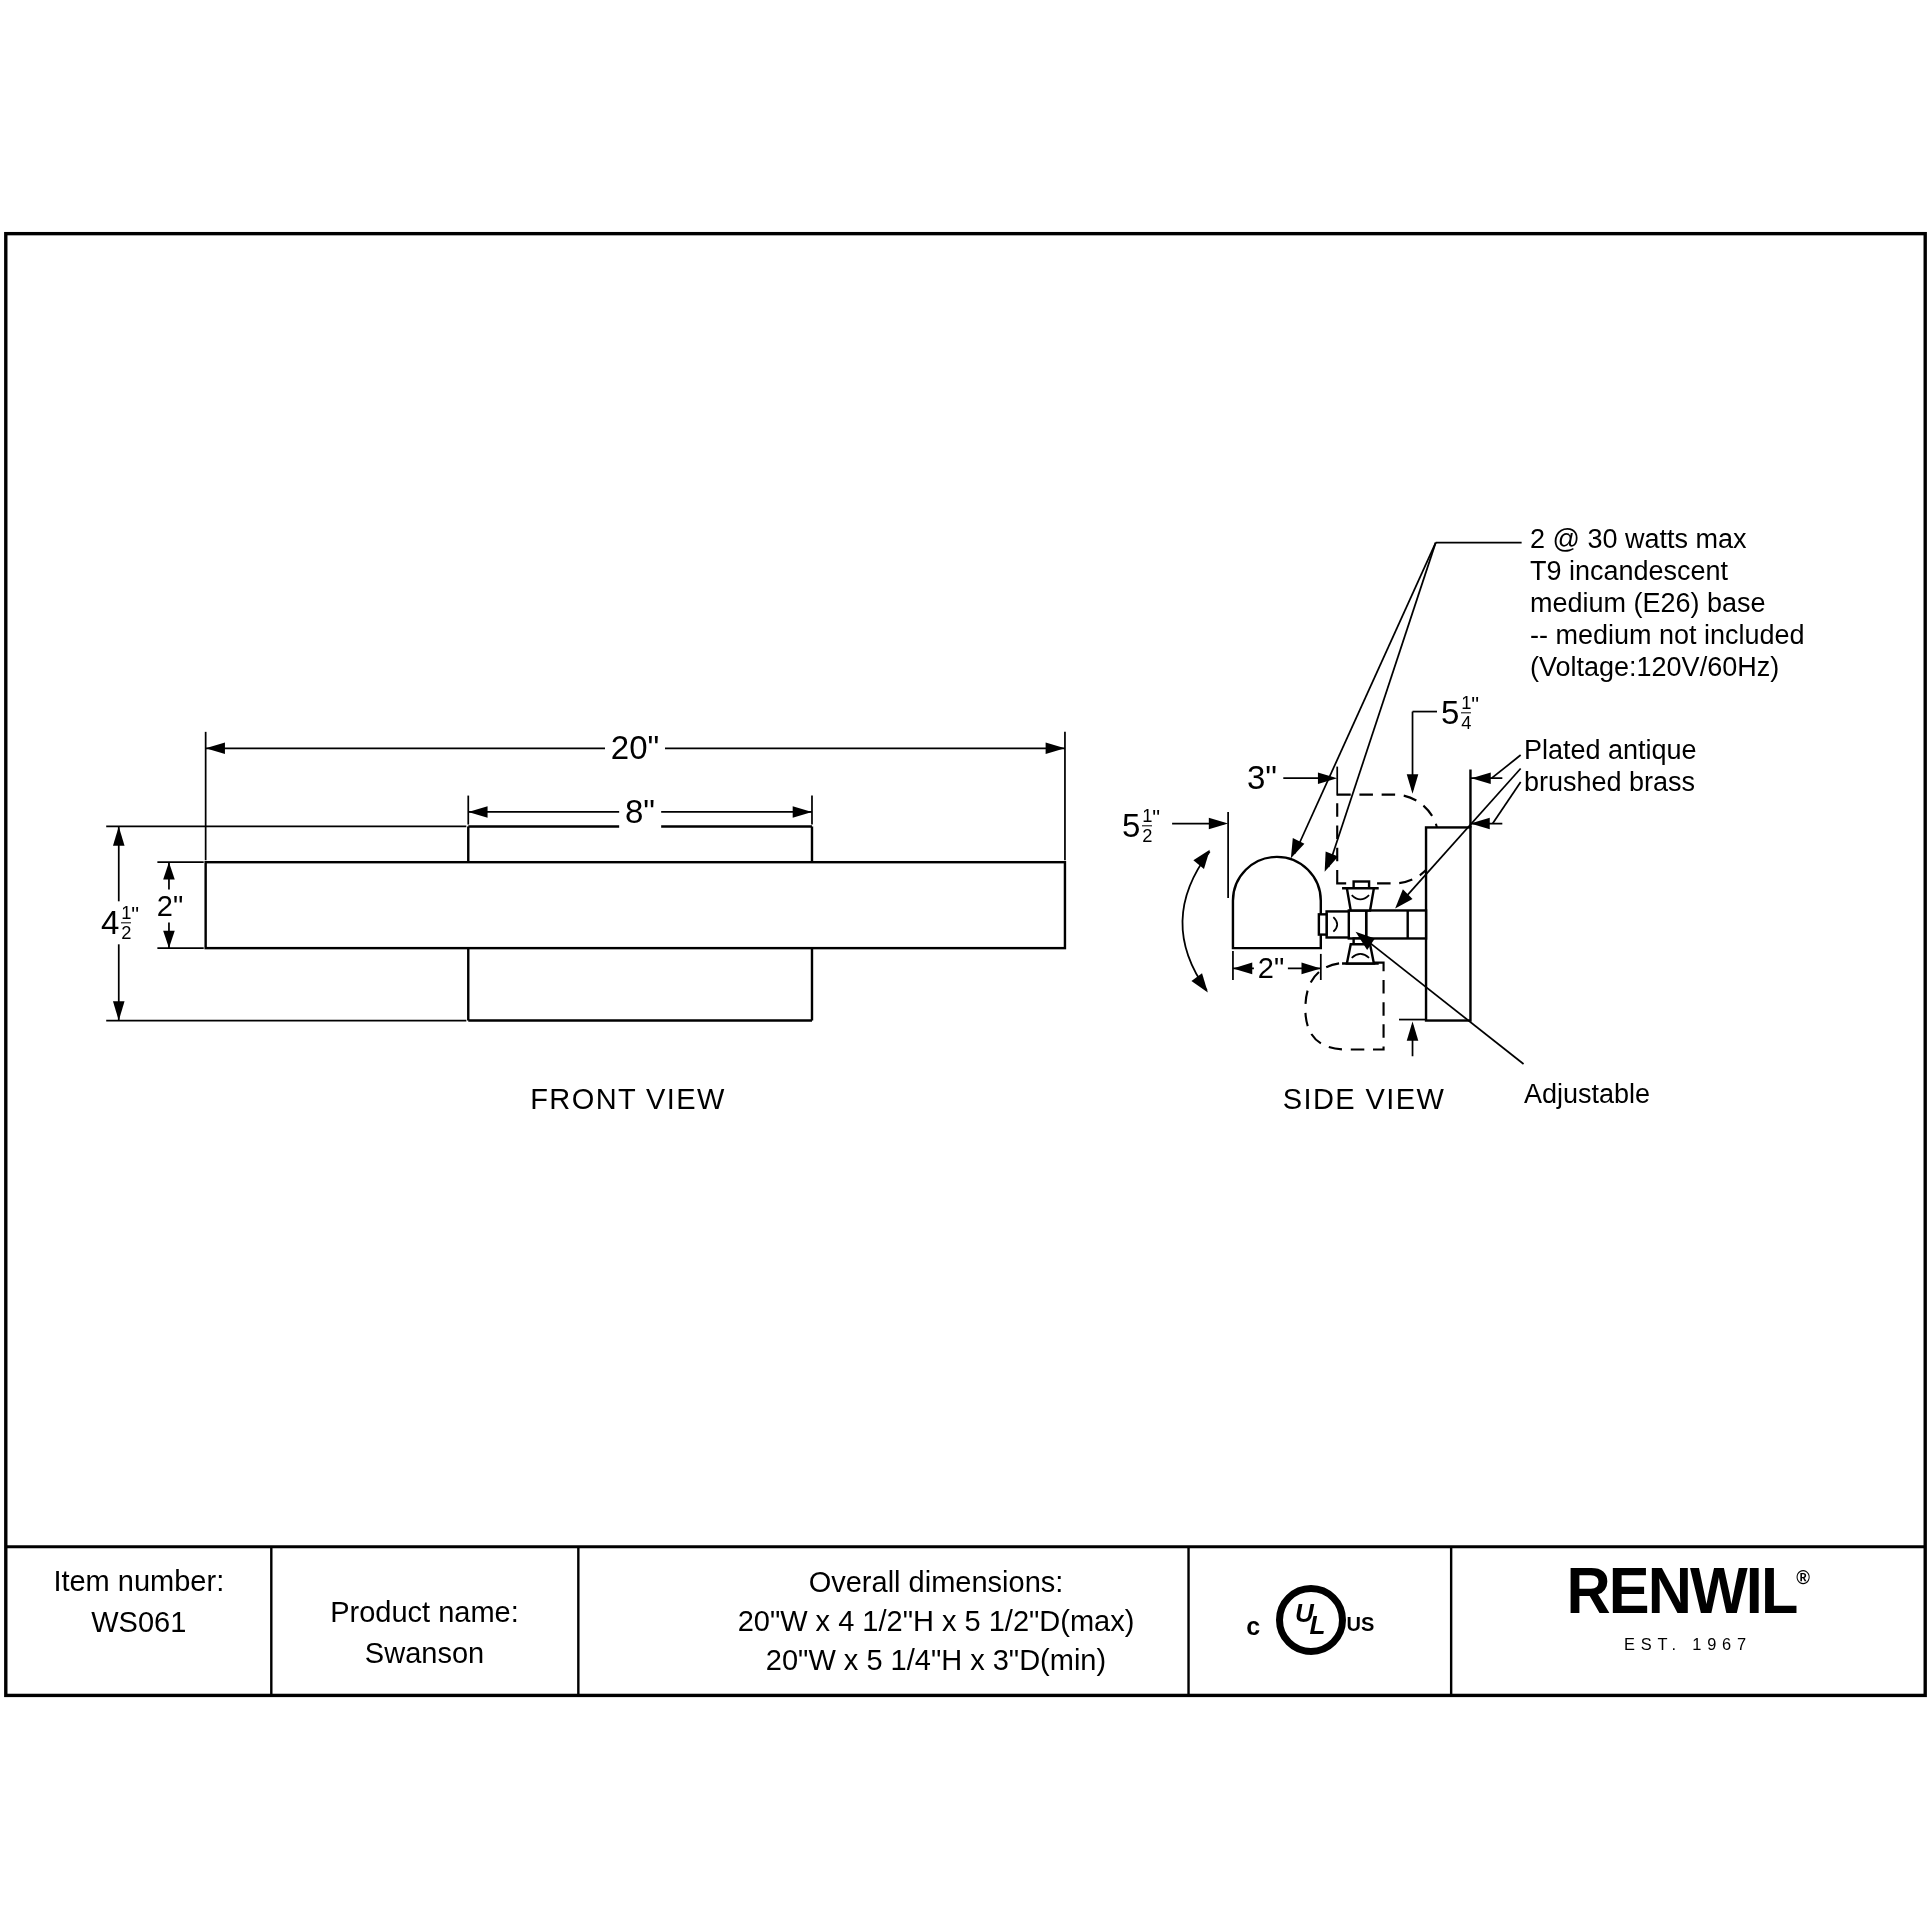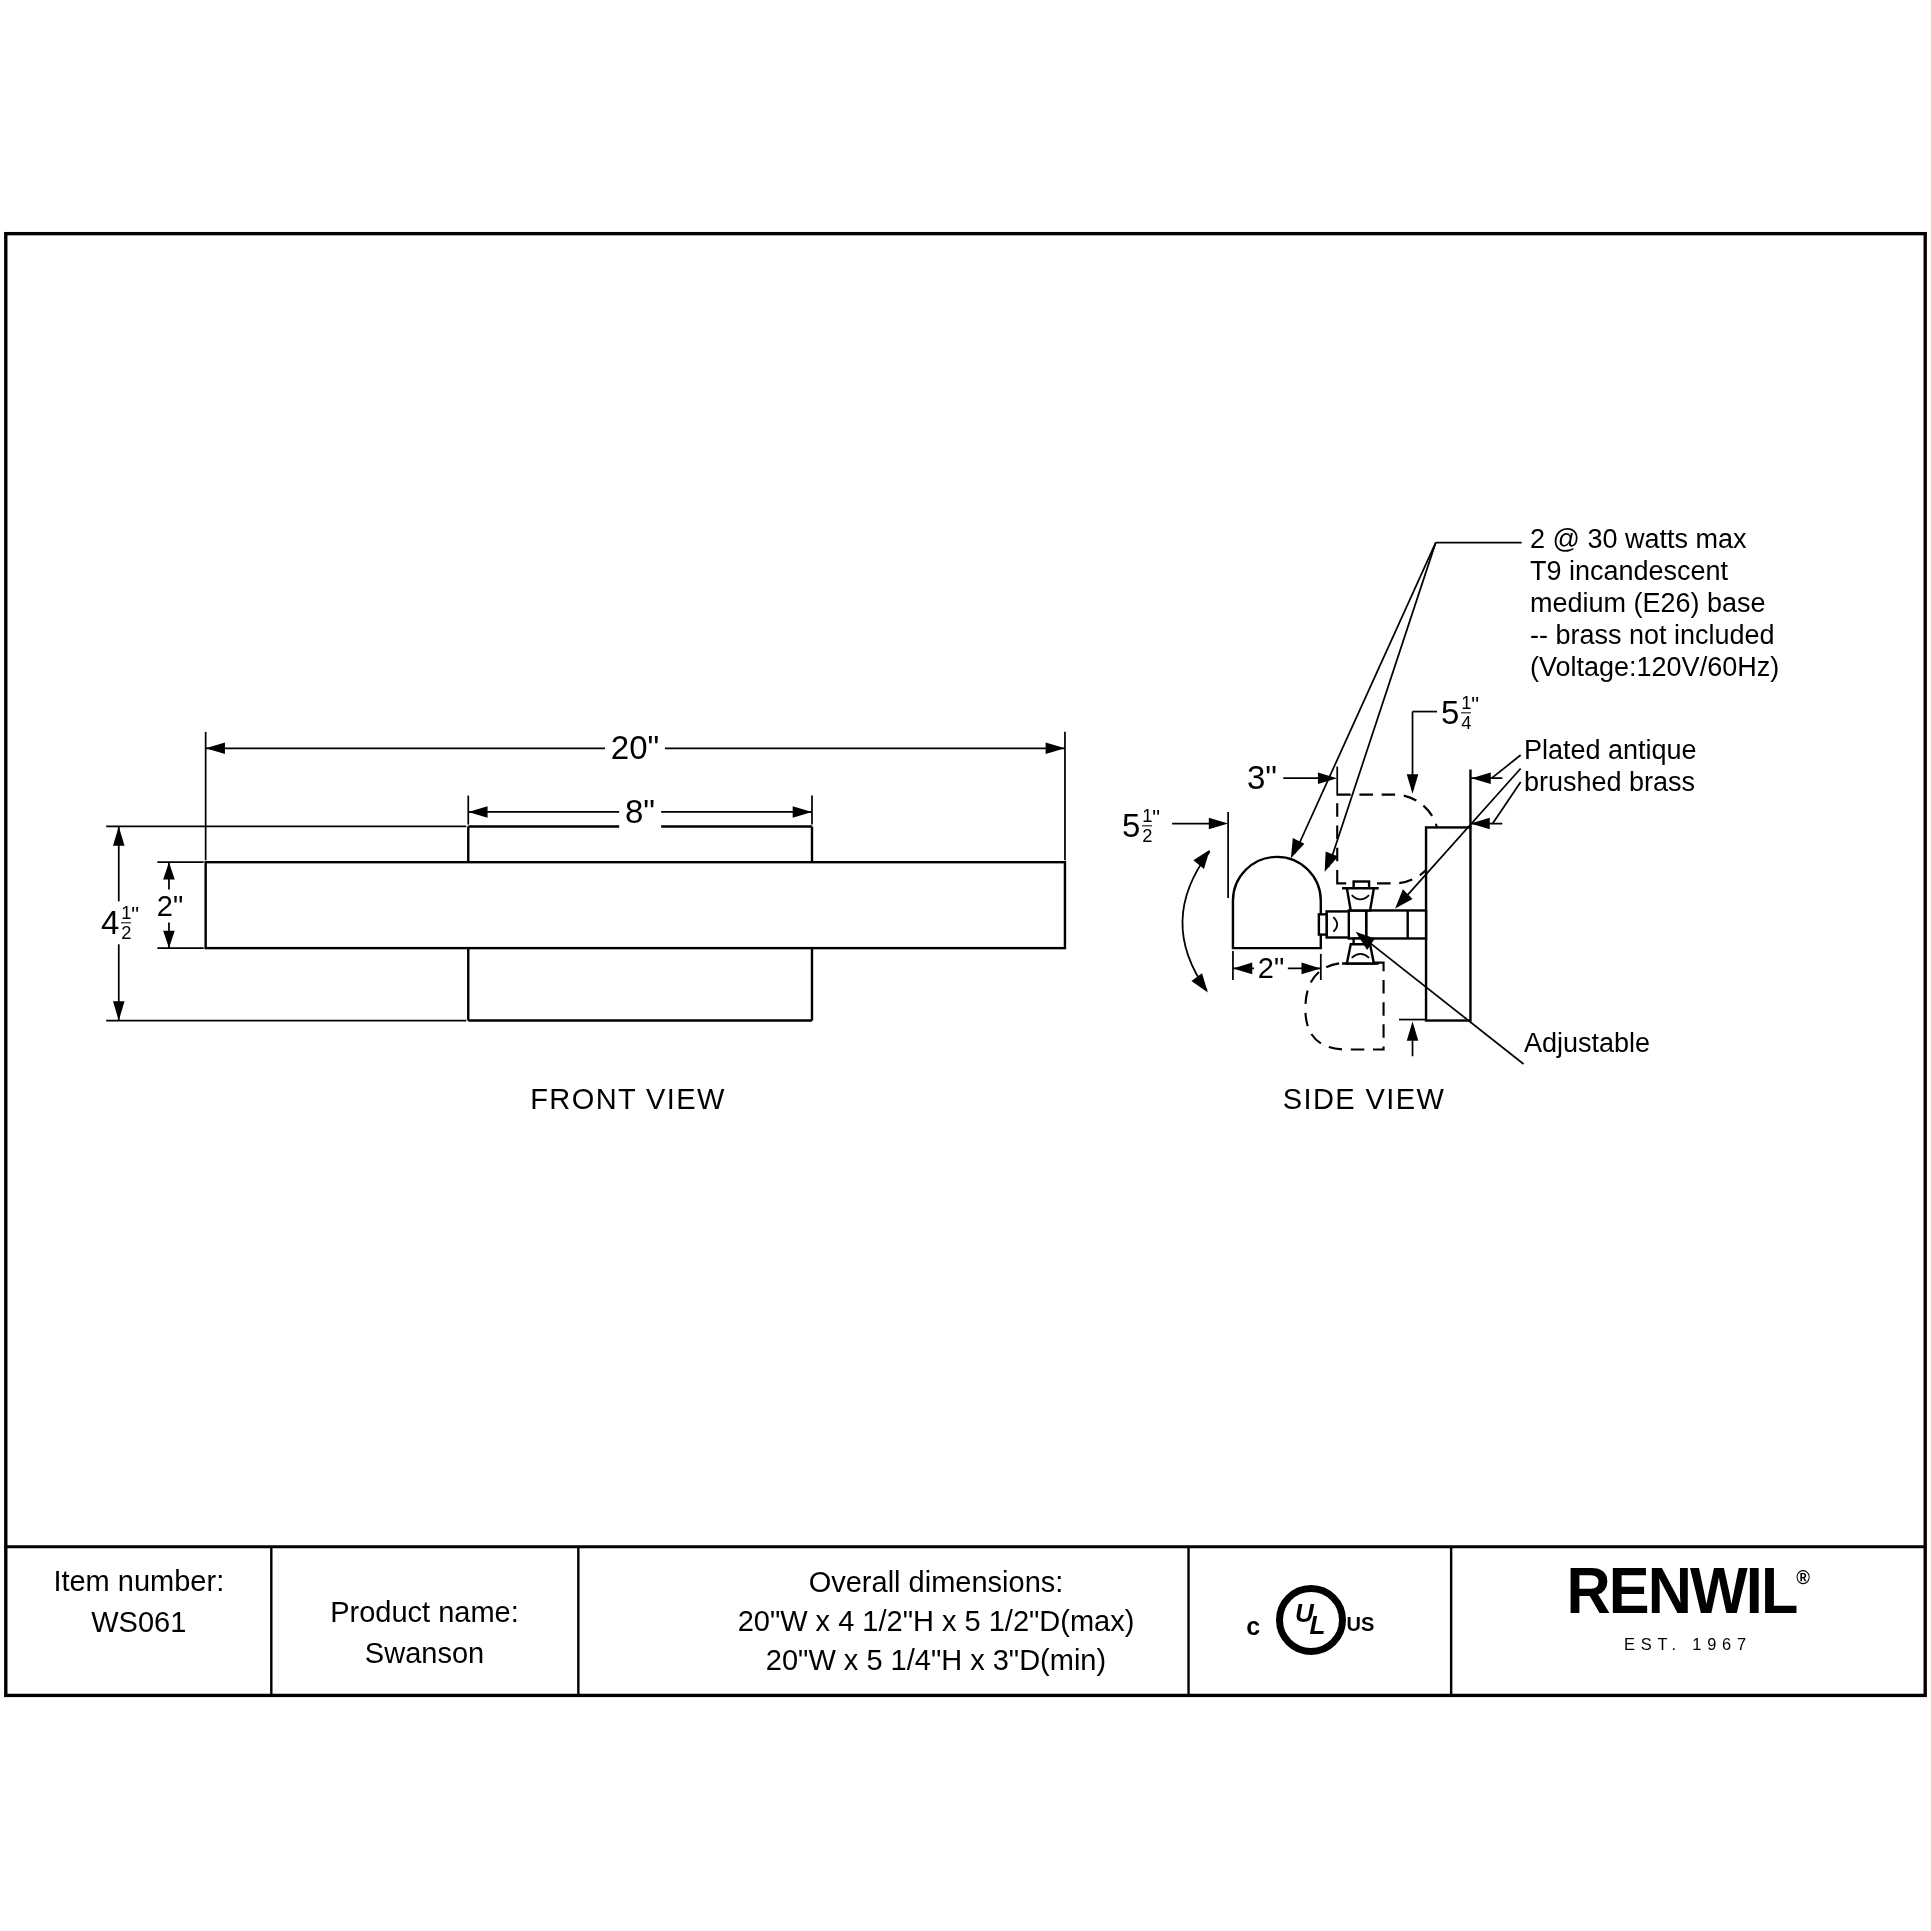--- a/index.html
+++ b/index.html
@@ -163,30 +163,30 @@
   </g>
 </svg>
 
 <div class="txt view-title" style="left:628px;top:1083px;">FRONT VIEW</div>
 <div class="txt view-title" style="left:1364px;top:1083px;">SIDE VIEW</div>
 
 <div class="txt note" style="left:1530px;top:523px;">
   <div>2 @ 30 watts max</div>
   <div>T9 incandescent</div>
   <div>medium (E26) base</div>
-  <div>-- brass not included</div>
+  <div>-- medium not included</div>
   <div>(Voltage:120V/60Hz)</div>
 </div>
 
 <div class="txt note" style="left:1524px;top:734px;">
   <div>Plated antique</div>
   <div>brushed brass</div>
 </div>
 
-<div class="txt note" style="left:1524px;top:1027px;">Adjustable</div>
+<div class="txt note" style="left:1524px;top:1078px;">Adjustable</div>
 
 <div class="dim" style="left:635px;top:748px;">
   <span class="whole">20"</span>
 </div>
 <div class="dim" style="left:640px;top:812px;">
   <span class="whole">8"</span>
 </div>
 <div class="dim small" style="left:170px;top:906px;padding:0 3.9px;">
   <span class="whole">2"</span>
 </div>

